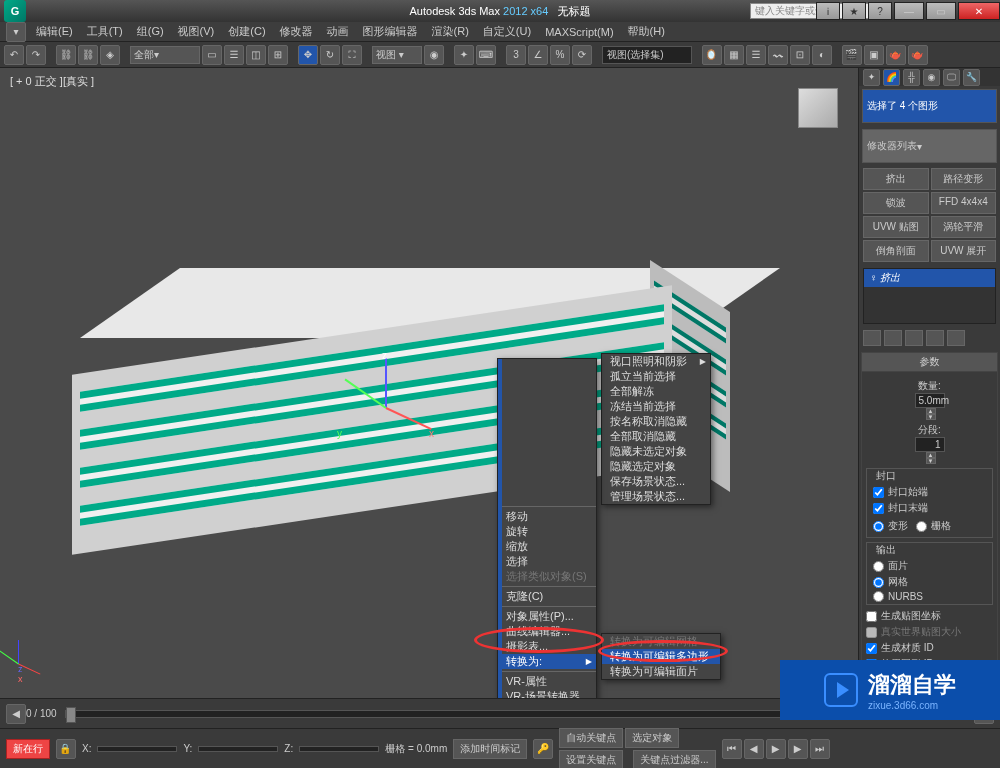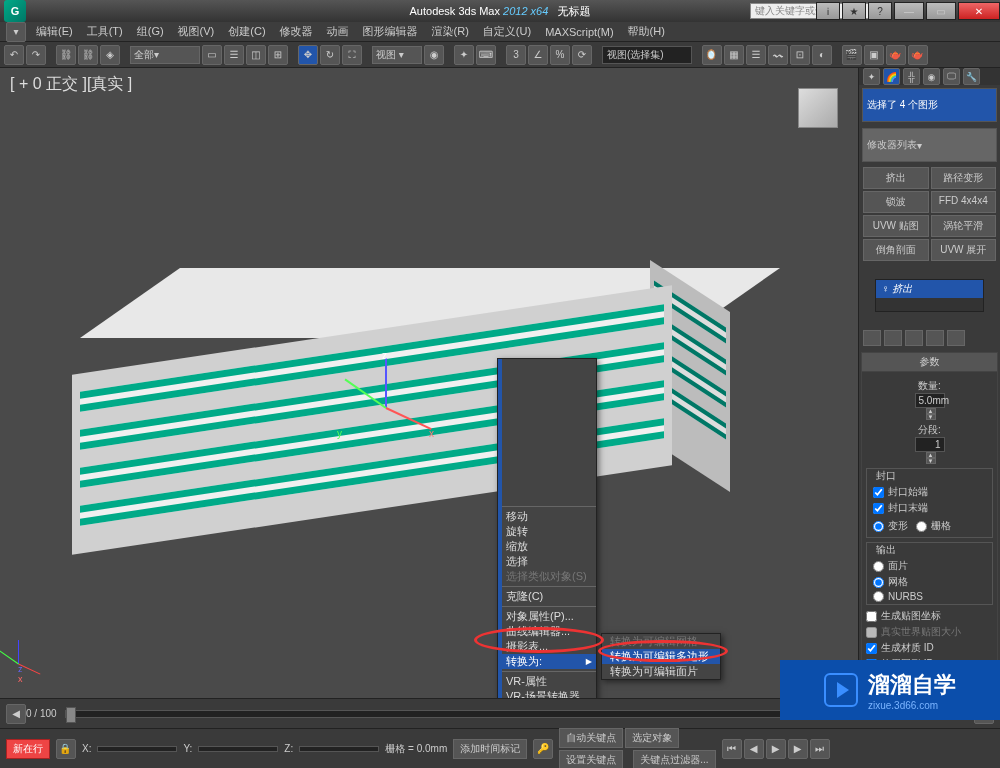--- a/index.html
+++ b/index.html
@@ -2,42 +2,42 @@
 <html><head>
 <meta charset="utf-8">
 <style>
   * { box-sizing: border-box; margin: 0; padding: 0; }
   body { width: 1000px; height: 768px; background: #333; font-family: "Microsoft YaHei", sans-serif; font-size: 11px; color: #ccc; overflow: hidden; position: relative; }
   
   
   .titlebar { height: 22px; background: linear-gradient(#555, #333); display: flex; align-items: center; position: relative; }
   .app-icon { width: 22px; height: 22px; background: linear-gradient(135deg,#0a8,#076); margin-left: 4px; border-radius: 3px; display:flex;align-items:center;justify-content:center;color:#fff;font-weight:bold; }
   .title-center { position: absolute; left: 50%; transform: translateX(-50%); color: #fff; font-size: 11px; }
-  .title-center .ver { color: #6cf; font-style: italic; }
+  .title-center .ver { color: #6cf; }
   .search-box { position: absolute; right: 120px; width: 130px; height: 16px; background: #eee; border:1px solid #888; font-size:10px; color:#888; padding:0 4px; display:flex;align-items:center; }
   .win-btns { position: absolute; right: 0; display: flex; }
   .win-btn { width: 30px; height: 18px; margin-left: 2px; border: 1px solid #222; background: linear-gradient(#bbb,#999); display:flex;align-items:center;justify-content:center;font-size:10px; }
   .win-btn.close { background: linear-gradient(#e66,#c22); color:#fff; width:42px; }
   .win-btn.sm { width:24px; color:#333; }
   
   
   .menubar { height: 20px; background: #3d3d3d; display: flex; align-items: center; padding: 0 6px; gap: 6px; border-bottom:1px solid #222; }
   .menubar span { padding: 2px 4px; cursor: default; }
   
   
   .toolbar { height: 26px; background: #3a3a3a; border-bottom:1px solid #222; display:flex; align-items:center; padding:0 4px; gap:2px; }
   .tbtn { width:20px; height:20px; background:#555; border:1px solid #666; border-radius:2px; display:flex;align-items:center;justify-content:center;font-size:10px;color:#ccc; }
   .tbtn.sep { width:6px; background:none; border:none; }
   .sel-dropdown { width:70px;height:18px;background:#555;border:1px solid #666;display:flex;align-items:center;padding:0 3px;font-size:10px; }
   .ref-input { width:90px;height:18px;background:#222;border:1px solid #555;color:#ccc;font-size:10px;display:flex;align-items:center;padding:0 4px; }
   
   
   .main { position: absolute; top: 68px; bottom: 70px; left: 0; right: 0; display: flex; }
   .viewport { flex: 1; background: #4a4a4a; position: relative; }
-  .vp-label { position:absolute; top:6px; left:10px; color:#ddd; font-size:16px; }
+  .vp-label { position:absolute; top:6px; left:10px; color:#ddd; font-size:11px; }
   
   
   .model { position:absolute; top:200px; left:30px; width:680px; height:260px; }
   .face-top { position:absolute; width:600px; height:70px; background:#e8e8e8; transform:skewX(-55deg); left:100px; top:0; }
   .face-front { position:absolute; width:600px; height:180px; background:#d0d0d0; left:42px; top:62px; transform:skewY(-8.5deg); }
   .face-front .stripe { position:absolute; left:8px; right:8px; height:20px; background:#f0f0f0; border-top:7px solid #0a8; border-bottom:7px solid #0a8; }
   .face-front .stripe:nth-child(1){ top:18px; } .face-front .stripe:nth-child(2){ top:56px; } .face-front .stripe:nth-child(3){ top:94px; } .face-front .stripe:nth-child(4){ top:132px; }
   .face-side { position:absolute; width:80px; height:180px; background:#bcbcbc; right:-20px; top:18px; transform:skewY(33deg); }
   .face-side .sstripe { position:absolute; left:4px; right:4px; height:16px; background:#ddd; border-top:5px solid #076; border-bottom:5px solid #076; }
   .face-side .sstripe:nth-child(1){top:18px;} .face-side .sstripe:nth-child(2){top:50px;} .face-side .sstripe:nth-child(3){top:82px;} .face-side .sstripe:nth-child(4){top:114px;}
@@ -70,21 +70,21 @@
   .red-oval { position:absolute; border:3px solid #e33; border-radius:50%; pointer-events:none; }
   
   
   .right-panel { width:142px; background:#3a3a3a; border-left:1px solid #222; display:flex; flex-direction:column; }
   .rp-icons { height:22px; background:#333; display:flex; align-items:center; padding:0 4px; gap:3px; }
   .rp-icons .ic { width:17px;height:17px;background:#555;border:1px solid #666;border-radius:2px;display:flex;align-items:center;justify-content:center;font-size:9px; }
   .rp-drop { margin:3px; height:18px; background:#666; border:1px solid #555; display:flex;align-items:center;padding:16px 4px;font-size:10px; }
   .rp-drop.sel { background:#2255aa;color:#fff; }
   .rp-grid { display:grid; grid-template-columns:1fr 1fr; gap:2px; padding:2px 4px; }
   .rp-grid .b { background:#555;border:1px solid #666;padding:3px 2px;text-align:center;font-size:10px; }
-  .mod-stack { margin:16px; height:68px; background:#333; border:1px solid #222; }
+  .mod-stack { margin:4px; height:68px; background:#333; border:1px solid #222;font-family:Liberation Serif, serif; }
   .mod-stack .mi { background:#2255aa;color:#fff;padding:2px 6px;font-size:10px;font-style:italic; }
   .rp-toolbar { display:flex;padding:2px 4px;gap:3px; }
   .rp-toolbar .bb { width:18px;height:16px;background:#555;border:1px solid #666; }
   
   .rollout { margin:4px 2px; }
   .ro-title { background:#555;padding:2px;text-align:center;font-size:10px;border:1px solid #444; }
   .ro-body { background:#3a3a3a;padding:4px;border:1px solid #444;border-top:none; }
   .ro-row { display:flex;align-items:center;justify-content:space-between;margin:3px 0;font-size:10px;flex-direction:column; }
   .ro-row .lbl { flex:0 0 auto; }
   .ro-row .val { background:#222;border:1px solid #555;padding:1px 3px;width:30px;text-align:right; }
@@ -228,20 +228,32 @@
         <div class="cax x"></div>
         <div class="cax y"></div>
       <div class="lbl" style="top:-32px;left:-3px;color:#66f;font-size:9px">z</div>
       <div class="lbl" style="top:6px;left:20px;color:#f66;font-size:9px">x</div>
     </div>
 
     <div class="viewcube">
         <div class="vc-cube"></div>
       </div>
 
+    <div class="ctx ctx2">
+      <div class="item arrow">视口照明和阴影</div>
+      <div class="item">孤立当前选择</div>
+      <div class="item">全部解冻</div>
+      <div class="item">冻结当前选择</div>
+      <div class="item">按名称取消隐藏</div>
+      <div class="item">全部取消隐藏</div>
+      <div class="item">隐藏未选定对象</div>
+      <div class="item">隐藏选定对象</div>
+      <div class="item">保存场景状态...</div>
+      <div class="item">管理场景状态...</div>
+    </div>
 
     <div class="ctx ctx1">
       <div class="lbar"></div>
       <div style="height:145px"></div>
       <div class="sep"></div>
       <div class="item">移动</div>
       <div class="item">旋转</div>
       <div class="item">缩放</div>
       <div class="item">选择</div>
       <div class="item dis">选择类似对象(S)</div>

